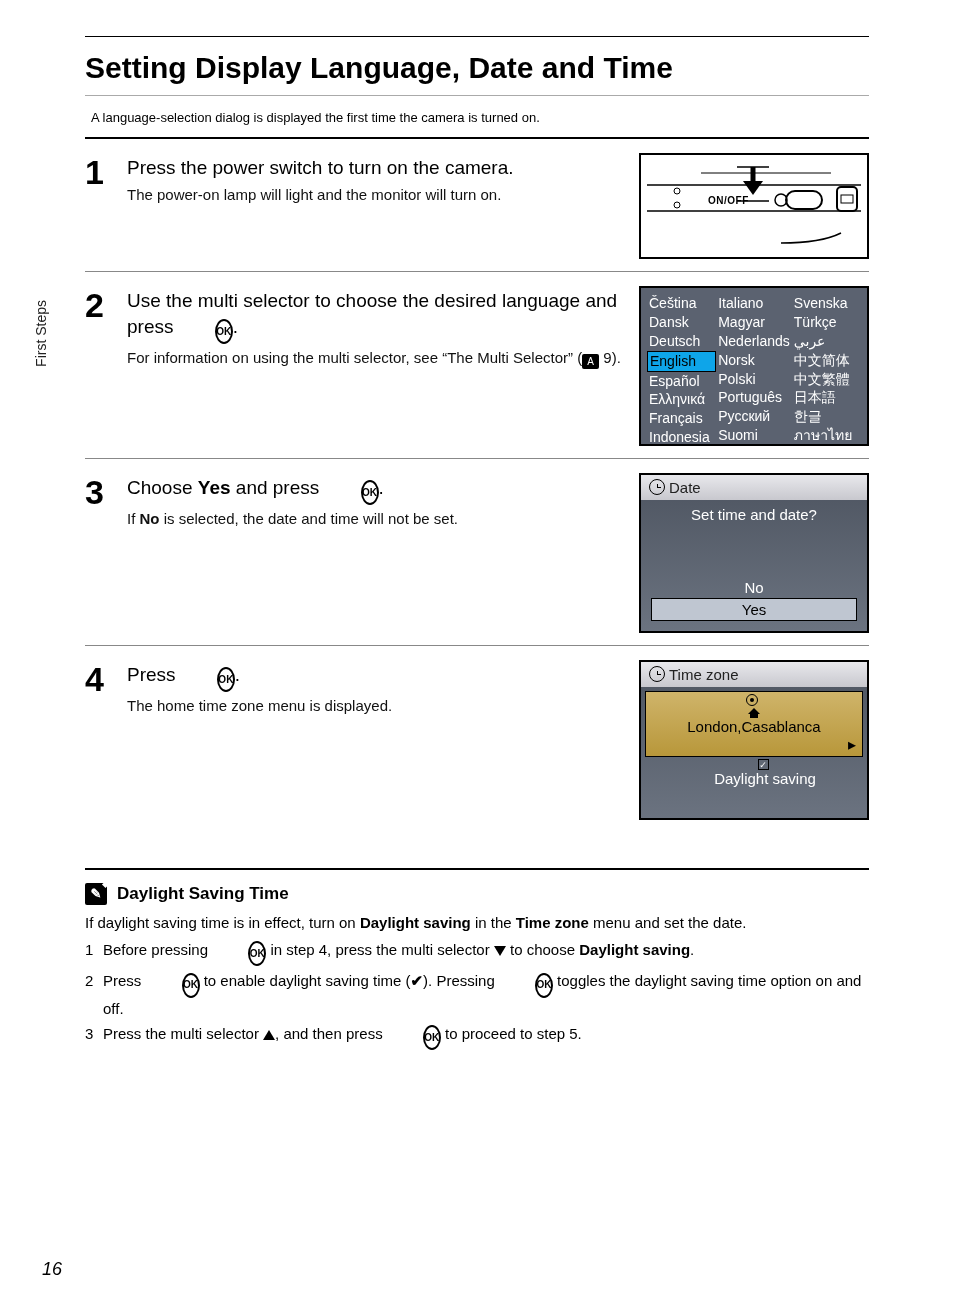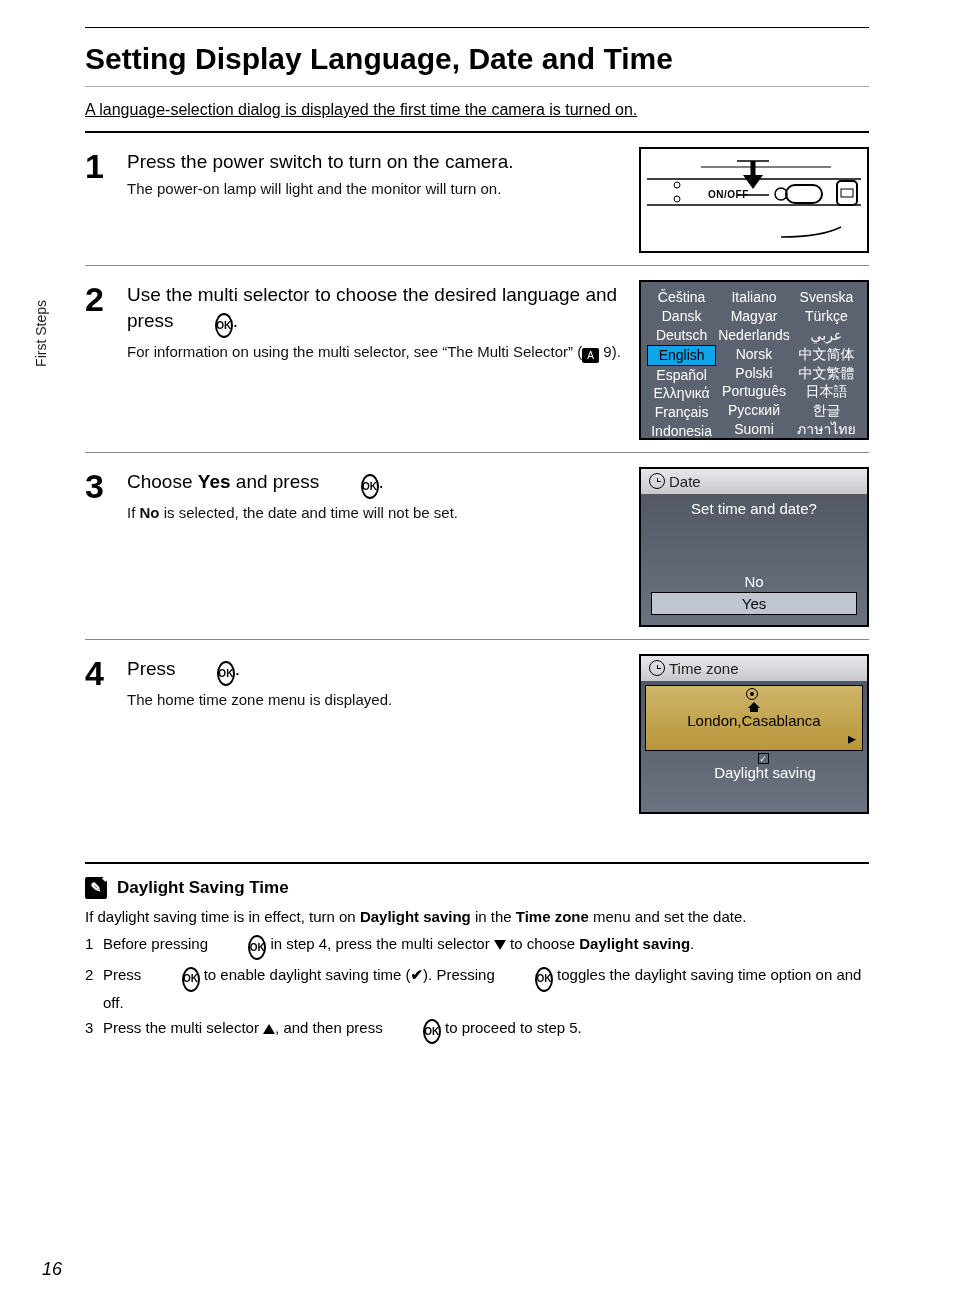--- a/index.html
+++ b/index.html
@@ -6,40 +6,39 @@
   html, body { margin: 0; padding: 0; }
   body {
     font-family: "Helvetica Neue", Arial, sans-serif;
     color: #000;
     background: #fff;
     width: 954px;
     height: 1314px;
     position: relative;
   }
   .page {
-    padding: 17px 85px 40px 85px;
+    padding: 26px 85px 40px 85px;
     position: relative;
   }
   .top-rule {
     border-top: 1px solid #000;
     margin-top: 10px;
   }
   h1 {
     font-size: 30px;
     font-weight: 700;
     margin: 14px 0 10px 0;
   }
   .under-rule {
     border-top: 1px solid #aaa;
     margin-top: 6px;
   }
   .intro {
-    font-size: 16px;
-    margin: 14px 0 10px 0;
-    text-decoration: underline;
+    font-size: 13px;
+    margin: 14px 0 10px 6px;
   }
   .rule-thick {
     border-top: 2px solid #000;
     margin: 12px 0 12px 0;
   }
   .side-tab {
     position: absolute;
     left: 33px;
     top: 300px;
     writing-mode: vertical-rl;
@@ -208,21 +207,21 @@
   
   .lang-screen {
     border: 2px solid #000;
     background: #5b6270;
     color: #fff;
     font-size: 14px;
     height: 160px;
     padding: 6px 6px;
     display: flex;
   }
-  .lang-col { flex: 1; line-height: 1.35; text-align: center; }
+  .lang-col { flex: 1; line-height: 1.35; }
   .lang-col div { white-space: nowrap; padding: 0 2px;}
   .lang-sel {
     background: #0ea5e9;
     color: #000;
     border: 1px solid #000;
     padding: 0 2px;
   }
   
   .gray-screen {
     border: 2px solid #000;

